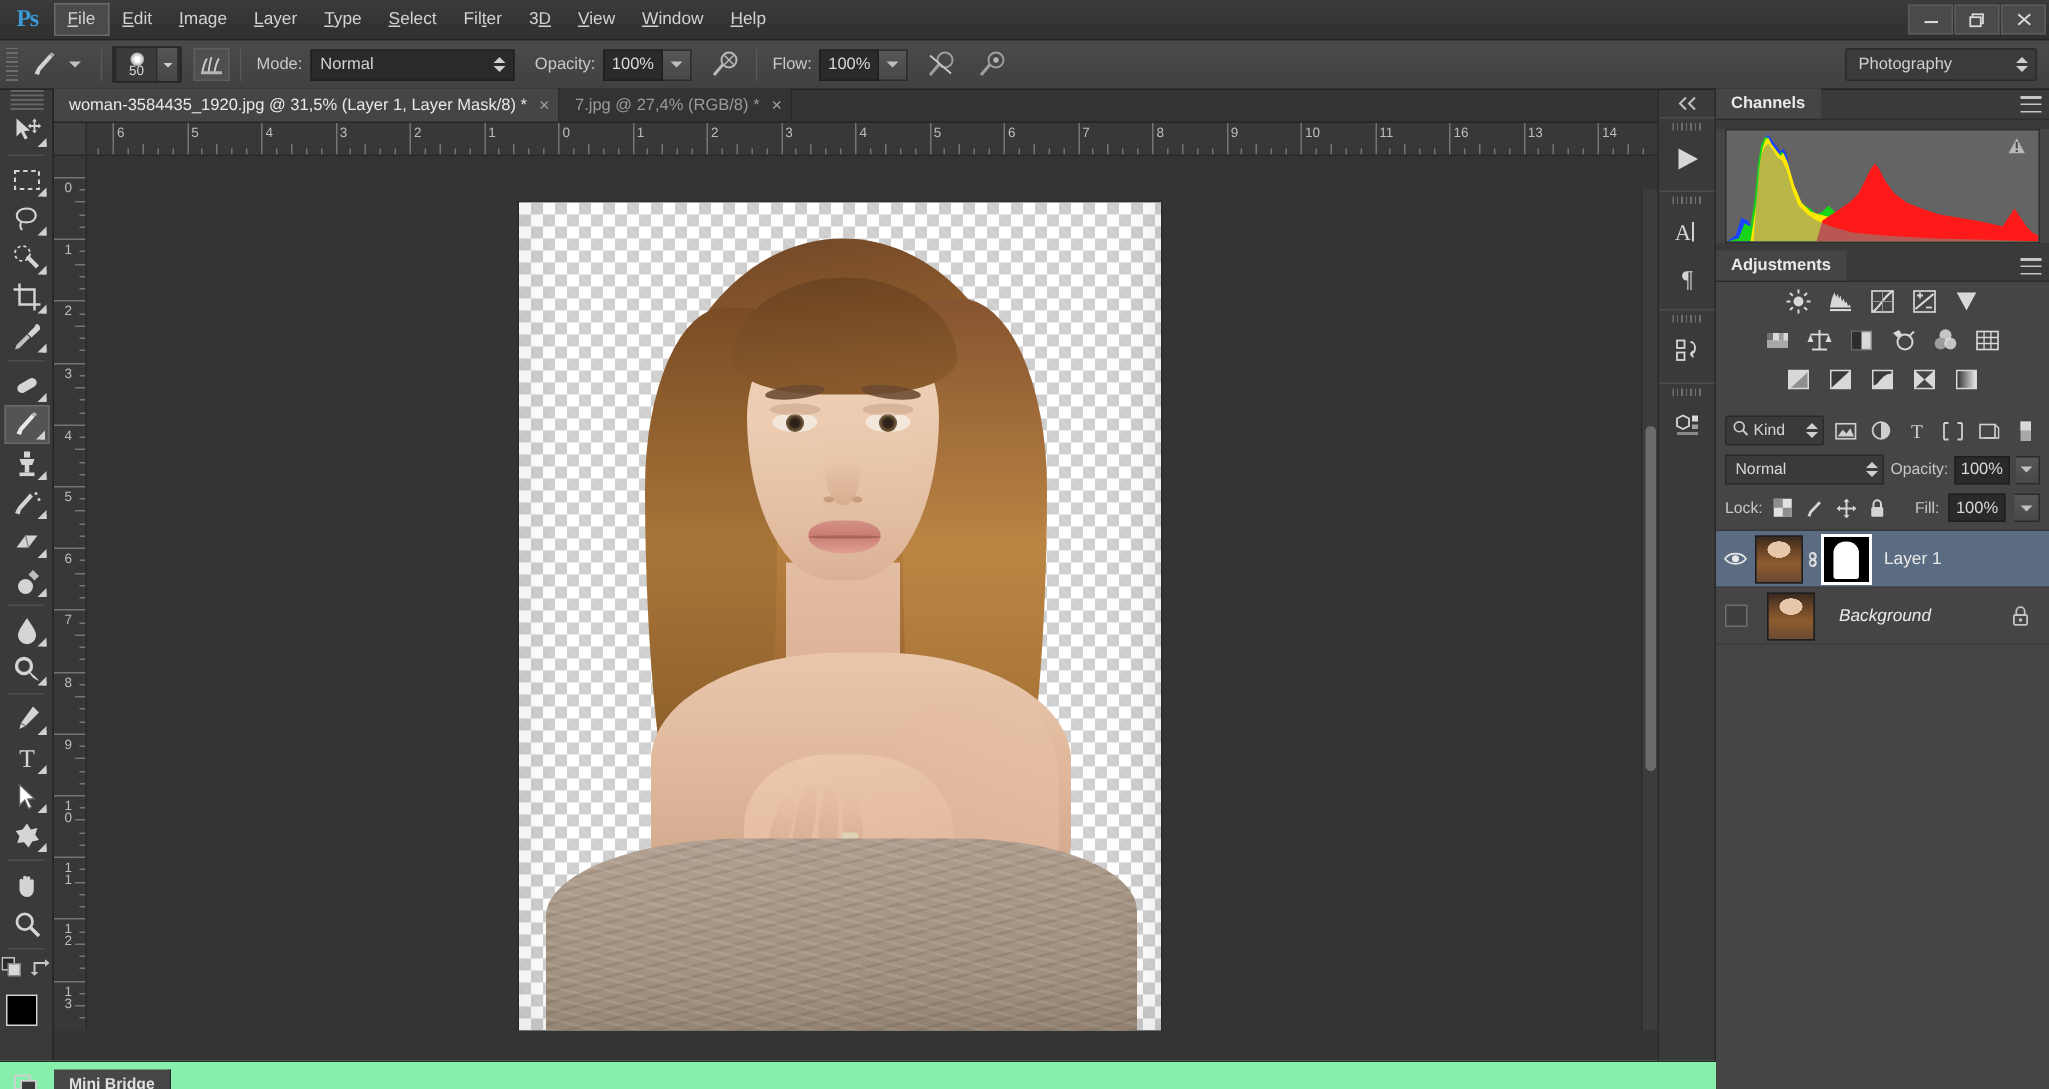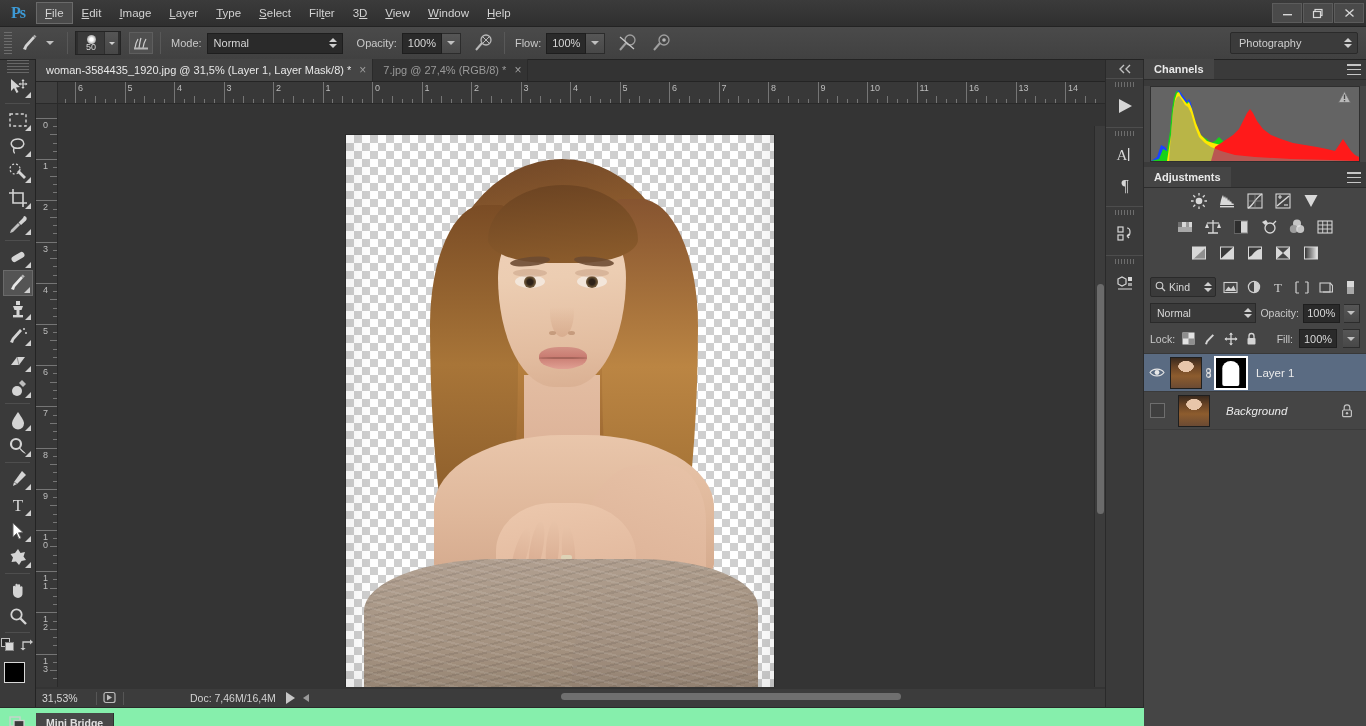--- a/index.html
+++ b/index.html
@@ -994,38 +994,20 @@
             </div>
           <div class="shadow-soft"></div>
         </div>
       </div>
       <div class="sb-v">
         <div class="thumb"></div>
       </div>
     </div>
   </div>
 
-  <div class="statusbar">
-    <div class="zoomfield">31,53%</div>
-    <div class="st-sep"></div>
-    <div>
-      <svg width="14" height="13" viewBox="0 0 14 13">
-        <rect x="1" y="1.5" width="11" height="10" rx="2" fill="none" stroke="#bdbdbd" stroke-width="1.2"></rect>
-        <path d="M4 3.5 L4 9.5 L9 6.5 Z" fill="#bdbdbd"></path>
-      </svg>
-    </div>
-    <div class="st-sep"></div>
-    <div class="doc-info">Doc: 7,46M/16,4M</div>
-    <div class="play-tri"></div>
-    <div class="left-tri"></div>
-    <div class="hscroll">
-      <div class="track"></div>
-      <div class="thumb"></div>
-    </div>
-  </div>
 
   <div class="bottombar">
     <div style="width:36px;display:flex;align-items:center;justify-content:center">
       <svg width="18" height="15" viewBox="0 0 18 15">
         <rect x="1" y="2" width="10" height="9" fill="none" stroke="#cfcfcf" stroke-width="1.3"></rect>
         <rect x="5" y="5.5" width="10" height="8" fill="#3a3a3a" stroke="#cfcfcf" stroke-width="1.3"></rect>
       </svg>
     </div>
     <div class="mb-tab">Mini Bridge</div>
   </div>

